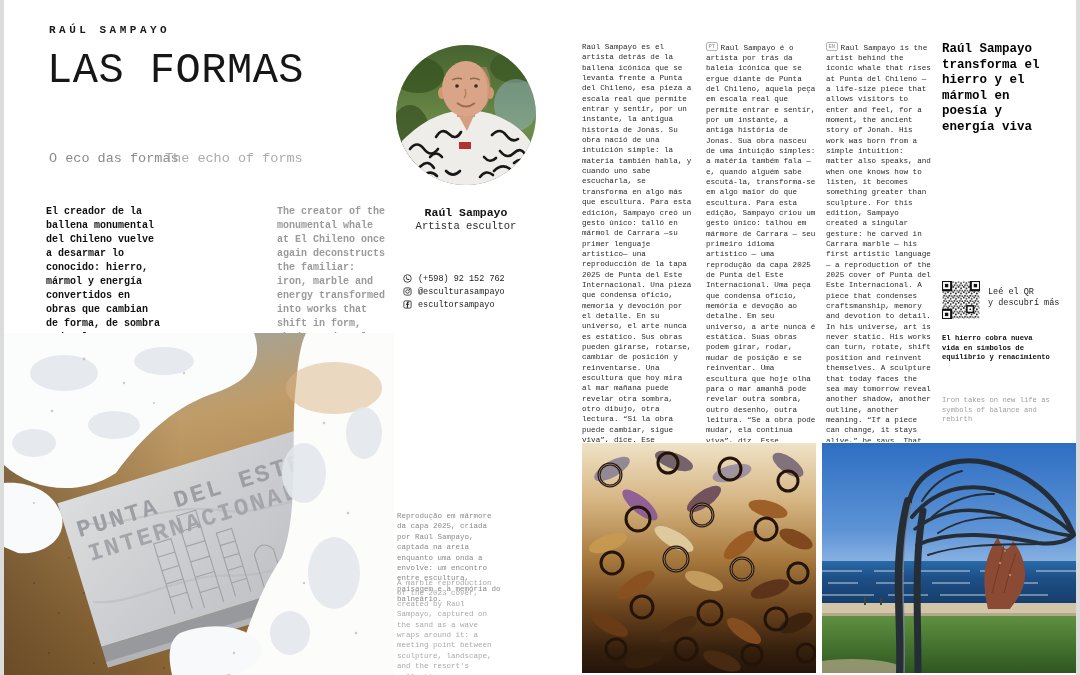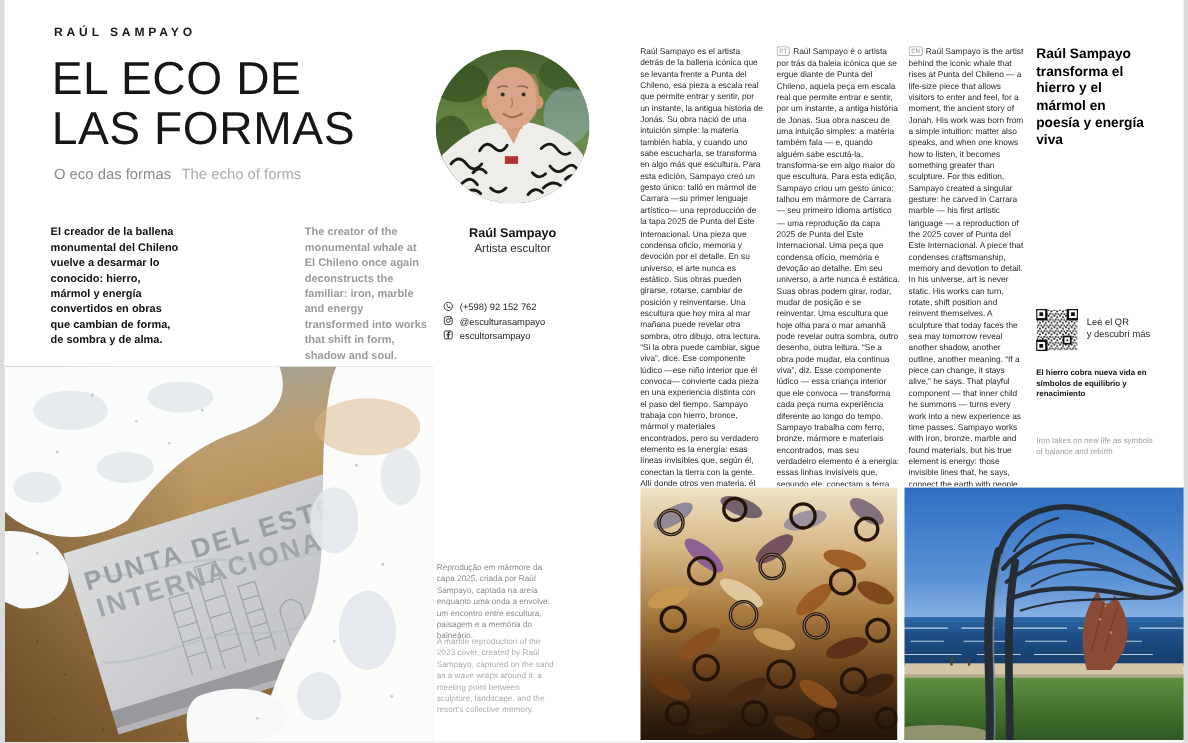--- a/index.html
+++ b/index.html
@@ -1,18 +1,18 @@
 <!DOCTYPE html>
 <html><head>
 <meta charset="utf-8">
 <style>
   html,body{margin:0;padding:0;background:#dcdcdc;}
   #page{
     position:relative;width:1072px;height:675px;background:#ffffff;
-    font-family:Liberation Sans, sans-serif;color:#1a1a1a;overflow:hidden;
+    font-family:Liberation Mono, monospace;color:#1a1a1a;overflow:hidden;
     margin:0 auto;
   }
   .abs{position:absolute;}
   
   .kicker{left:45px;top:24px;font-size:11px;font-weight:bold;letter-spacing:3.5px;color:#1a1a1a;}
   .title{left:43px;top:48px;font-size:42px;line-height:46px;font-weight:500;letter-spacing:.5px;color:#161616;}
   .sub-pt{left:45px;top:151px;font-size:13.5px;color:#8a8a8a;}
   .sub-en{left:161px;top:151px;font-size:13.5px;color:#ababab;}
   
   .intro{top:205px;width:117px;font-size:10px;font-weight:bold;line-height:14px;}
@@ -57,21 +57,20 @@
   .ph-mid{left:578px;top:443px;width:234px;height:230px;}
   .ph-right{left:818px;top:443px;width:262px;height:230px;}
 </style>
 </head>
 <body>
 
 <div id="page">
 
   <div class="abs kicker">RAÚL SAMPAYO</div>
   <div class="abs title">
-    <div>EL ECO DE</div>
     <div>LAS FORMAS</div>
   </div>
   <div class="abs sub-pt">O eco das formas</div>
   <div class="abs sub-en">The echo of forms</div>
 
   <div class="abs intro es">El creador de la ballena monumental del Chileno vuelve a desarmar lo conocido: hierro, mármol y energía convertidos en obras que cambian de forma, de sombra y de alma.</div>
   <div class="abs intro en">The creator of the monumental whale at El Chileno once again deconstructs the familiar: iron, marble and energy transformed into works that shift in form, shadow and soul.</div>
 
   <div class="abs portrait photo">
     <svg width="140" height="140" viewBox="0 0 140 140">

